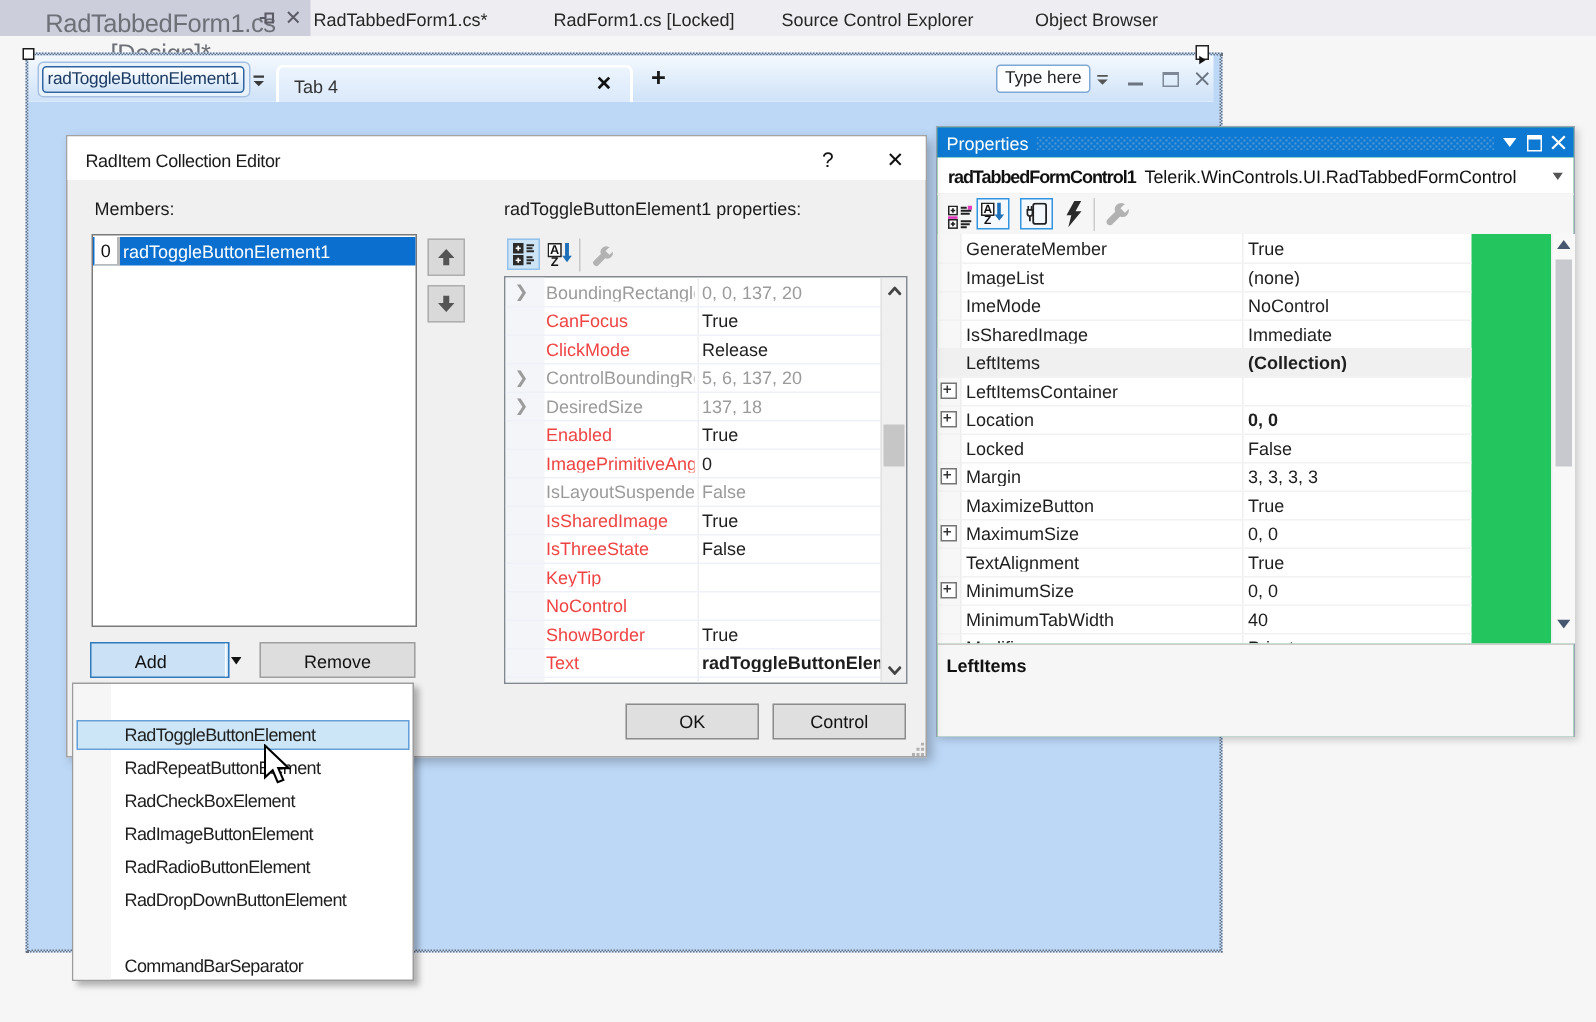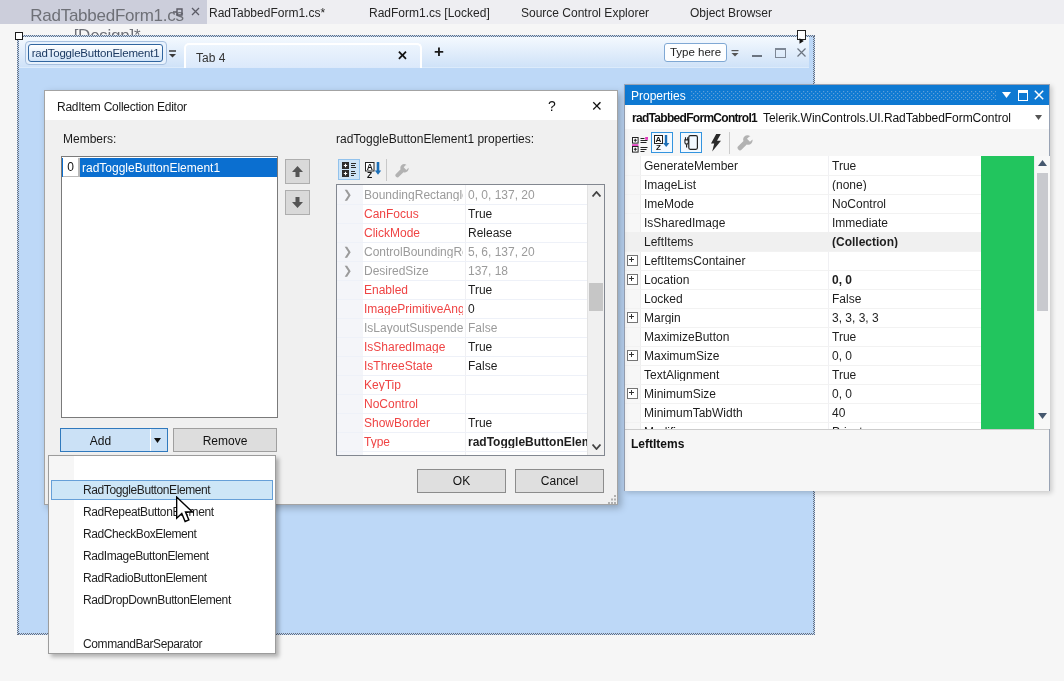--- a/index.html
+++ b/index.html
@@ -60,21 +60,21 @@
   .updown{width:25px;height:25px;background:#d9d9d9;border:1px solid #aeaeae;box-sizing:border-box;}
   #plabel{left:291px;top:41px;font-size:12px;color:#1a1a1a;}
   #dgrid{left:291px;top:93px;width:269px;height:272px;background:#fff;border:1px solid #828790;box-sizing:border-box;overflow:hidden;}
   .drow{position:absolute;left:0;width:252px;height:19px;border-bottom:1px solid #eef1f8;}
   .drow .nm{position:absolute;left:27px;top:3px;width:99px;height:13px;font-size:12px;color:#ef4444;overflow:hidden;white-space:nowrap;}
   .drow .vl{position:absolute;left:131px;top:3px;width:119px;height:13px;font-size:12px;color:#1e1e1e;overflow:hidden;white-space:nowrap;}
   .drow .ch{position:absolute;left:6px;top:3px;font-size:11px;color:#9b9b9b;}
   .gray .nm,.gray .vl{color:#9b9b9b;}
   #dgrid .vdiv2{position:absolute;left:128px;top:0;width:1px;height:270px;background:#f0f0f3;}
   #dscroll{position:absolute;left:250px;top:0;width:17px;height:270px;background:#f0f0f0;border-left:1px solid #e2e2e2;}
-  #addbtn{left:15px;top:337px;width:108px;height:24px;background:#cbe1f6;border:1px solid #3079bd;box-sizing:border-box;}
+  #addbtn{left:15px;top:337px;width:93px;height:24px;background:#cbe1f6;border:1px solid #3079bd;box-sizing:border-box;}
   #addbtn .lbl{position:absolute;left:0;top:5px;width:79px;text-align:center;font-size:12px;color:#111;}
   #addbtn .sep{position:absolute;left:89px;top:0px;width:1px;height:22px;background:#fff;}
   #rmbtn{left:128px;top:337px;width:104px;height:24px;background:#dddddd;border:1px solid #9f9f9f;box-sizing:border-box;}
   #rmbtn .lbl{position:absolute;left:0;top:5px;width:102px;text-align:center;font-size:12px;color:#111;}
   .okbtn{width:89px;height:24px;background:#dfdfdf;border:1px solid #8c8c8c;box-sizing:border-box;font-size:12px;color:#111;text-align:center;line-height:22px;}
   
   #menu{left:48px;top:455px;width:228px;height:199px;background:#fff;border:1px solid #9c9c9c;box-sizing:border-box;box-shadow:3px 3px 4px rgba(0,0,0,0.28);}
   #menu .gut{position:absolute;left:0;top:0;width:25px;height:197px;background:#f6f6f6;}
   .mitem{position:absolute;left:34px;width:190px;height:22px;font-size:12px;color:#1e1e1e;line-height:22px;letter-spacing:-0.4px;}
   #mhl{position:absolute;left:2px;top:24px;width:222px;height:20px;background:#cde6f7;border:1px solid #66a0d8;box-sizing:border-box;}
@@ -377,21 +377,21 @@
         </div>
       <div class="drow" style="top:209px">
           <span class="nm">NoControl</span>
           <span class="vl"></span>
         </div>
       <div class="drow" style="top:228px">
           <span class="nm">ShowBorder</span>
           <span class="vl">True</span>
         </div>
       <div class="drow" style="top:247px">
-          <span class="nm">Type</span>
+          <span class="nm">Text</span>
           <span class="vl" style="font-weight:bold">radToggleButtonElem</span>
         </div>
       <div class="drow" style="top:266px">
           <span class="nm">TextAlignment</span>
           <span class="vl">MiddleCenter</span>
         </div>
       <div class="abs" id="dscroll">
         <svg class="abs" style="left:4px;top:6px" width="9" height="6" viewBox="0 0 9 6">
             <path d="M0.5 5.5L4.5 1l4 4.5" stroke="#444" stroke-width="1.8" fill="none"></path>
           </svg>
@@ -406,21 +406,21 @@
       <span class="lbl">Add</span>
       <span class="sep"></span>
       <svg class="abs" style="left:93px;top:9px" width="7" height="5" viewBox="0 0 7 5">
           <path d="M0 0h7L3.5 5z" fill="#111"></path>
         </svg>
     </div>
     <div class="abs" id="rmbtn">
         <span class="lbl">Remove</span>
       </div>
     <div class="abs okbtn" style="left:372px;top:378px">OK</div>
-    <div class="abs okbtn" style="left:470px;top:378px">Cancel</div>
+    <div class="abs okbtn" style="left:470px;top:378px">Control</div>
     <svg class="abs" style="left:563px;top:404px" width="9" height="9" viewBox="0 0 9 9">
       <rect x="6" y="0" width="2" height="2" fill="#b0b0b0"></rect>
         <rect x="6" y="3.5" width="2" height="2" fill="#b0b0b0"></rect>
         <rect x="6" y="7" width="2" height="2" fill="#b0b0b0"></rect>
       <rect x="3" y="3.5" width="2" height="2" fill="#b0b0b0"></rect>
         <rect x="3" y="7" width="2" height="2" fill="#b0b0b0"></rect>
       <rect x="0" y="7" width="2" height="2" fill="#b0b0b0"></rect>
     </svg>
   </div>
 

